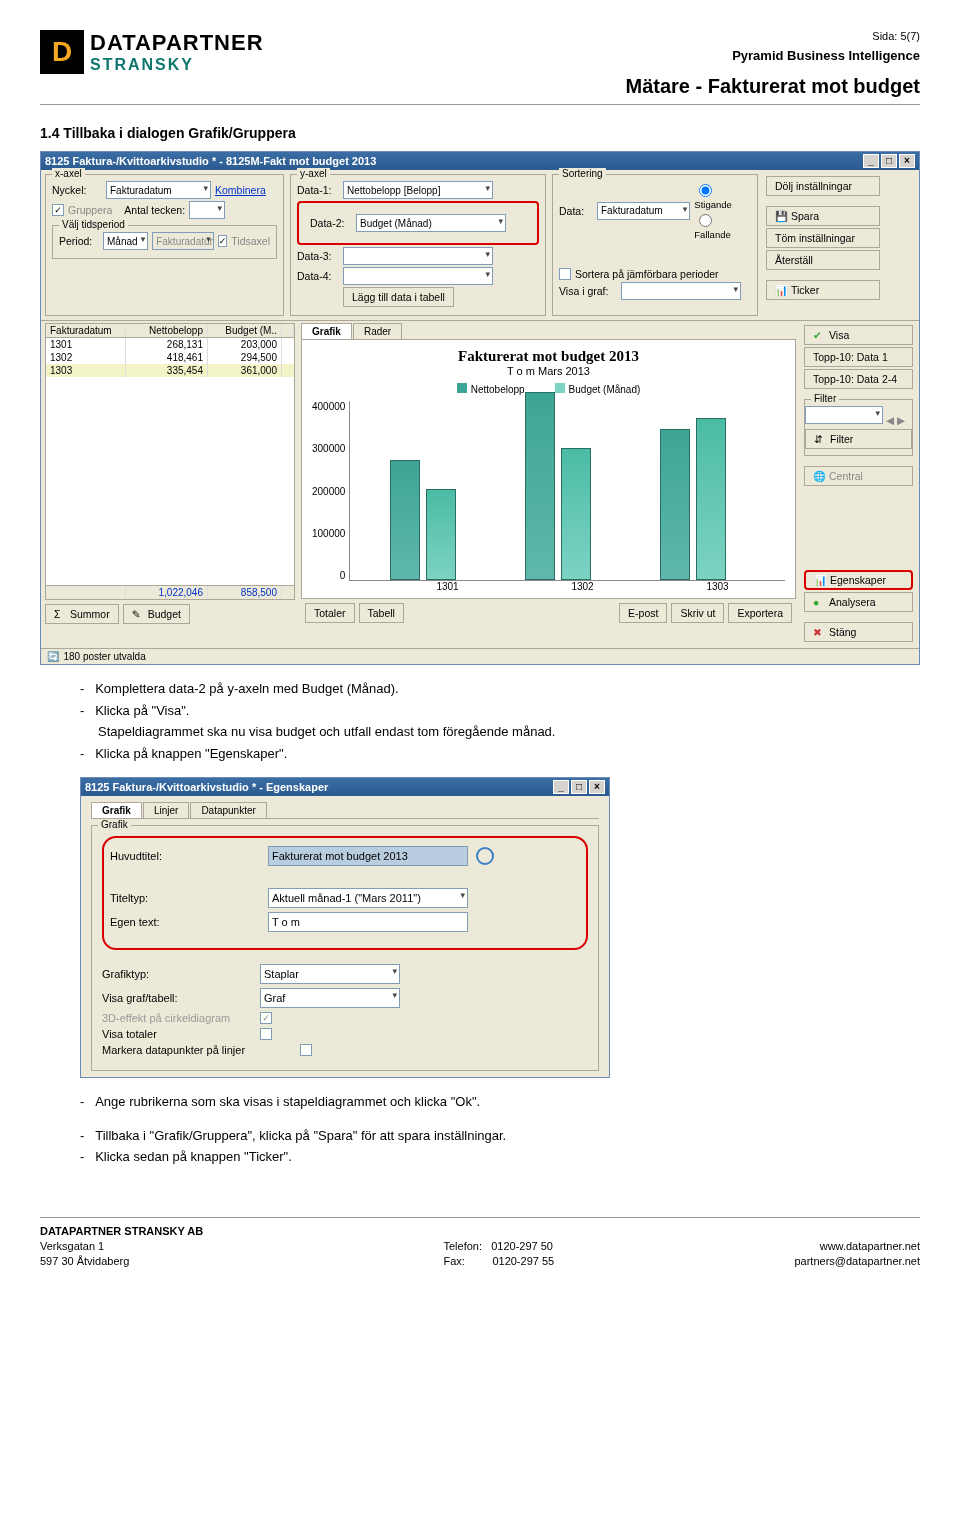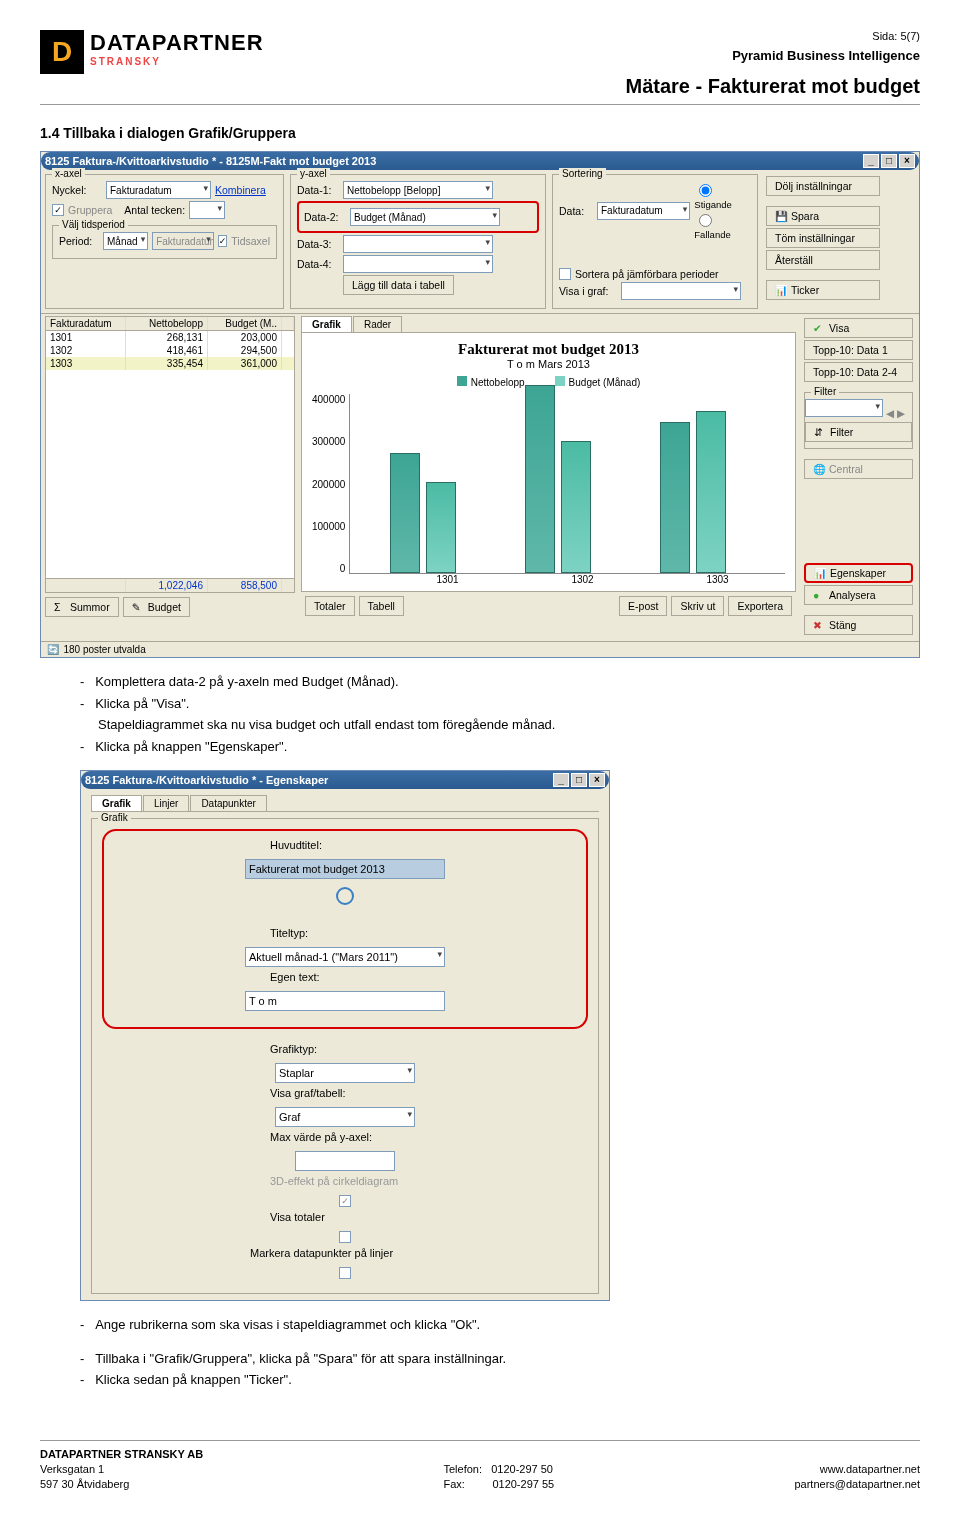--- a/index.html
+++ b/index.html
@@ -3,29 +3,29 @@
 <meta charset="utf-8">
 <style>
   * { box-sizing: border-box; }
   body { margin: 0; font-family: Arial, sans-serif; font-size: 12px; color: #000; background: #fff; width: 960px; }
   .page { padding: 30px 40px; }
   .header { display: flex; justify-content: space-between; border-bottom: 1px solid #999; padding-bottom: 6px; margin-bottom: 20px; }
   .logo-block { display: flex; align-items: flex-start; gap: 6px; }
   .logo-d { width: 44px; height: 44px; background: #000; display: flex; align-items: center; justify-content: center; color: #f5a623; font-weight: bold; font-size: 28px; }
   .logo-text { display: flex; flex-direction: column; }
   .logo-main { font-size: 22px; font-weight: bold; letter-spacing: 1px; color: #000; font-family: "Arial Black", sans-serif; }
-  .logo-sub { font-size: 10px; font-weight: bold; color: #ef4444; letter-spacing: 2px; }
+  .logo-sub { font-size: 16px; font-weight: bold; color: #0f766e; letter-spacing: 2px; }
   .hdr-right { text-align: right; }
   .hdr-side { font-size: 11px; }
   .hdr-pbi { font-size: 13px; font-weight: bold; margin-top: 6px; }
   .hdr-title { font-size: 20px; font-weight: bold; margin-top: 12px; }
   .section-title { font-size: 14px; font-weight: bold; margin: 6px 0 10px; }
   
   .win { border: 1px solid #6d8ab4; font-size: 10.5px; background: #ece9d8; }
-  .titlebar { background: linear-gradient(#3b6ea5, #2a5a8f); color: #fff; display: flex; align-items: center; justify-content: space-between; padding: 2px 4px; font-weight: bold; font-size: 11px; border-radius: 9px; }
+  .titlebar { background: linear-gradient(#3b6ea5, #2a5a8f); color: #fff; display: flex; align-items: center; justify-content: space-between; padding: 2px 4px; font-weight: bold; font-size: 11px; }
   .titlebar-btns { display: flex; gap: 2px; }
   .tb-btn { width: 16px; height: 14px; background: #d6d3ce; border: 1px solid #fff; color: #000; font-size: 10px; line-height: 12px; text-align: center; }
   .form-area { display: flex; padding: 4px; gap: 6px; border-bottom: 1px solid #aca899; }
   .grp { border: 1px solid #aca899; padding: 4px 6px 6px; position: relative; }
   .grp-legend { position: absolute; top: -7px; left: 6px; background: #ece9d8; padding: 0 3px; font-size: 10px; }
   .row { display: flex; align-items: center; gap: 4px; margin: 2px 0; }
   .lbl { min-width: 50px; }
   .inp { height: 18px; background: #fff; border: 1px solid #7f9db9; padding: 0 3px; display: inline-flex; align-items: center; font-size: 10px; overflow: hidden; }
   .sel { position: relative; }
   .sel::after { content: "▾"; position: absolute; right: 2px; top: 1px; font-size: 9px; color: #444; }
@@ -62,21 +62,21 @@
   .side-sep { height: 6px; }
   .foot-btns { display: flex; gap: 4px; padding: 4px; }
   .table-totals { display: flex; background: #ece9d8; border-top: 1px solid #aca899; }
   .status { background: #ece9d8; border-top: 1px solid #aca899; padding: 2px 6px; font-size: 10px; display: flex; align-items: center; gap: 4px; }
   
   .instr { margin: 14px 0 14px 40px; font-size: 13px; line-height: 1.5; }
   .instr li { margin: 2px 0; }
   
   .win2 { width: 530px; margin-left: 40px; }
   .form2 { padding: 6px 10px; background: #ece9d8; }
-  .row2 { display: flex; align-items: center; margin: 4px 0; gap: 8px; flex-direction: column; }
+  .row2 { display: flex; align-items: center; margin: 4px 0; gap: 8px; }
   .row2 .lbl { width: 150px; font-size: 11px; }
   .row2 .inp { width: 200px; height: 20px; font-size: 11px; }
   .gray { color: #999; }
   .mag-ic { width: 18px; height: 18px; border-radius: 50%; border: 2px solid #3b7fc4; position: relative; display: inline-block; }
   
   .footer { display: flex; justify-content: space-between; border-top: 1px solid #999; padding-top: 6px; margin-top: 50px; font-size: 11px; }
   .footer .col { line-height: 1.4; }
   .disabled-text { color: #888; }
 </style>
 </head>
@@ -137,21 +137,21 @@
           </div>
         </div>
       </div>
 
       <div class="grp" style="width:256px">
         <div class="grp-legend">y-axel</div>
         <div class="row">
           <span class="lbl" style="min-width:42px">Data-1:</span>
           <span class="inp sel" style="width:150px">Nettobelopp [Belopp]</span>
         </div>
-        <div class="row red-box" style="padding:5px">
+        <div class="row red-box" style="padding:11px">
           <span class="lbl" style="min-width:42px">Data-2:</span>
           <span class="inp sel" style="width:150px">Budget (Månad)</span>
         </div>
         <div class="row">
           <span class="lbl" style="min-width:42px">Data-3:</span>
           <span class="inp sel" style="width:150px"></span>
         </div>
         <div class="row">
           <span class="lbl" style="min-width:42px">Data-4:</span>
           <span class="inp sel" style="width:150px"></span>
@@ -385,24 +385,20 @@
         <div style="height:10px"></div>
         <div class="row2">
           <span class="lbl">Grafiktyp:</span>
           <span class="inp sel" style="width:140px">Staplar</span>
         </div>
         <div class="row2">
           <span class="lbl">Visa graf/tabell:</span>
           <span class="inp sel" style="width:140px">Graf</span>
         </div>
         <div class="row2">
-          <span class="lbl">Max värde på y-axel:</span>
-          <span class="inp" style="width:100px"></span>
-        </div>
-        <div class="row2">
           <span class="lbl gray">3D-effekt på cirkeldiagram</span>
           <span class="chk" style="color:#888">✓</span>
         </div>
         <div class="row2">
           <span class="lbl">Visa totaler</span>
           <span class="chk"></span>
         </div>
         <div class="row2">
           <span class="lbl" style="width:190px">Markera datapunkter på linjer</span>
           <span class="chk"></span>

